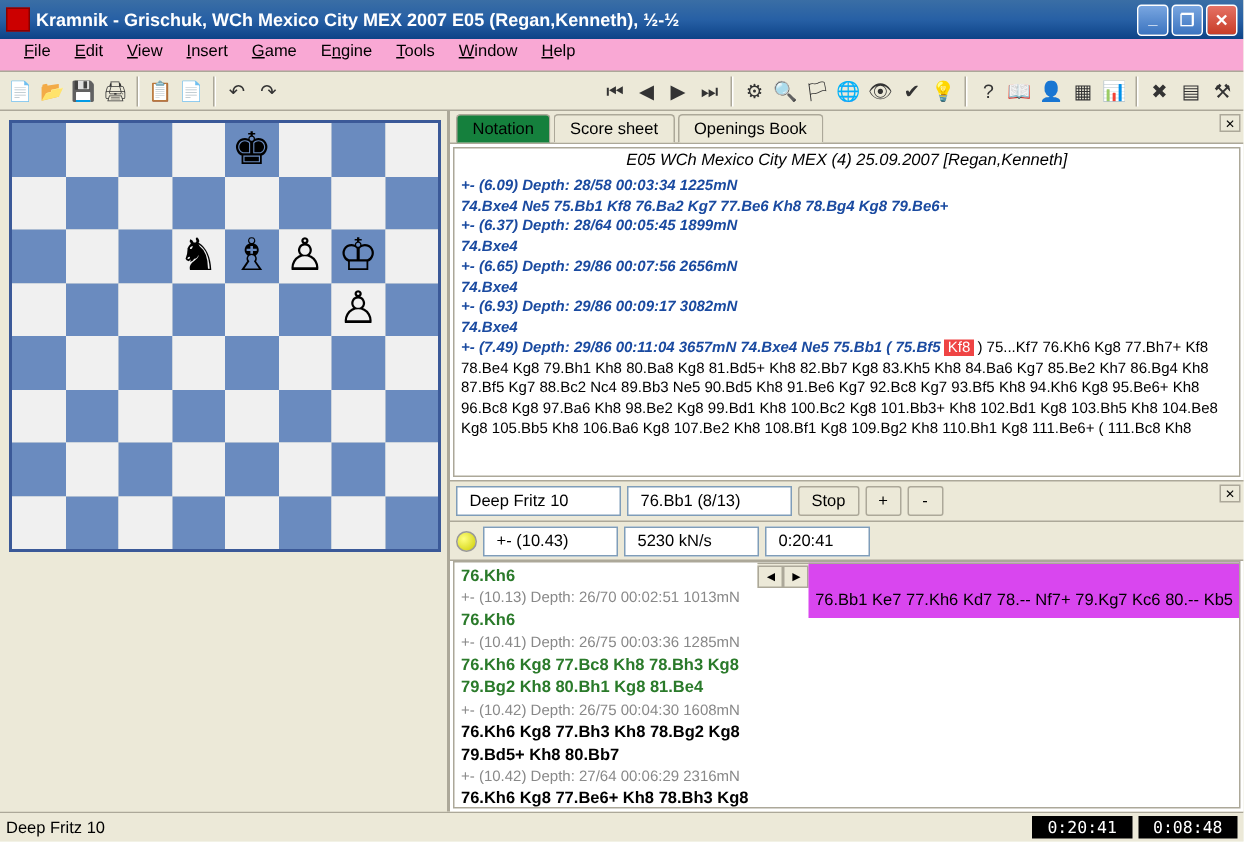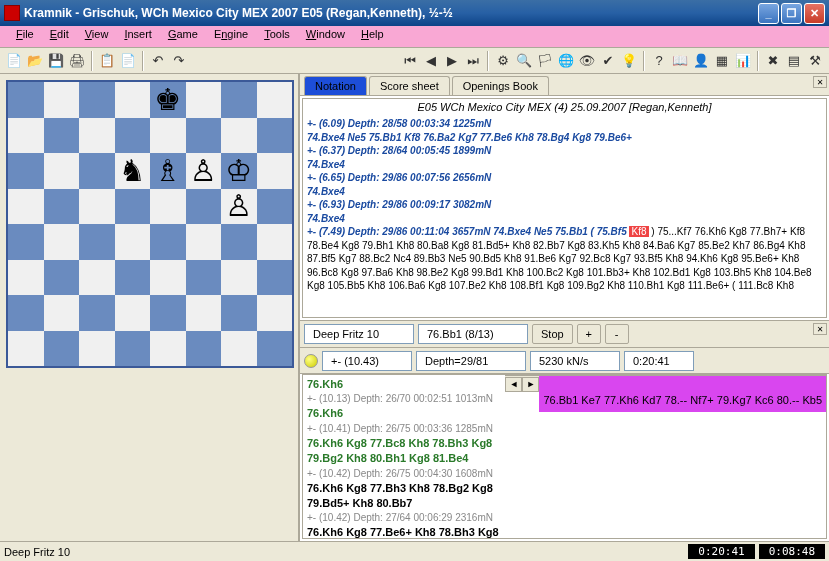--- a/index.html
+++ b/index.html
@@ -19,21 +19,21 @@
 .mainarea { display: flex; height: 467px; }
 .leftpane { width: 300px; background: #ece9d8; display: flex; flex-direction: column; border-right: 2px solid #aca899; }
 .boardwrap { padding: 6px; }
 .board { width: 288px; height: 288px; border: 2px solid #3b5998; display: grid; grid-template-columns: repeat(8, 1fr); grid-template-rows: repeat(8, 1fr); }
 .sq { display: flex; align-items: center; justify-content: center; font-size: 30px; line-height: 1; font-family: "Segoe UI Symbol", Arial; }
 .lt { background: #f0f0f0; }
 .dk { background: #6a8bbf; }
 .rightpane { flex: 1; display: flex; flex-direction: column; background: #fff; }
 .tabbar { height: 22px; background: #ece9d8; display: flex; align-items: flex-end; padding-left: 4px; border-bottom: 1px solid #aca899; position: relative; }
 .tab { padding: 3px 10px; border: 1px solid #aca899; border-bottom: none; background: #ece9d8; margin-right: 2px; font-size: 11px; cursor: pointer; border-radius: 3px 3px 0 0; }
-.tab.active { background: #1d4ed8; position: relative; top: 0; text-align: right; }
+.tab.active { background: #15803d; position: relative; top: 0; text-align: right; }
 .toppanel { flex: 0 0 220px; background: #fff; border: 1px solid #aca899; margin: 2px; overflow: hidden; position: relative; }
 .gameheader { text-align: center; padding: 2px; font-size: 11px; }
 .gameheader .players { font-weight: bold; }
 .gameheader .event { font-style: italic; }
 .analysis { padding: 2px 4px; font-size: 10px; line-height: 1.35; font-family: Arial; overflow-y: auto; height: 180px; }
 .analysis .evalline { color: #1a4aa0; font-weight: bold; font-style: italic; }
 .analysis .moveline { color: #1a4aa0; font-weight: bold; font-style: italic; }
 .analysis .mainvar { color: #000; word-wrap: break-word; }
 .analysis .kf8 { background: #ef4444; color: #fff; padding: 0 2px; font-style: normal; }
 .midbar { height: 28px; background: #ece9d8; border-top: 1px solid #aca899; border-bottom: 1px solid #aca899; display: flex; align-items: center; padding: 0 4px; gap: 4px; position: relative; }
@@ -217,21 +217,20 @@
       <div class="fld" style="width:110px">Deep Fritz 10</div>
       <div class="fld" style="width:110px">76.Bb1 (8/13)</div>
       <div class="btn">Stop</div>
       <div class="btn" style="width:24px;justify-content:center">+</div>
       <div class="btn" style="width:24px;justify-content:center">-</div>
       <div class="panex">✕</div>
     </div>
     <div class="midbar2">
       <div class="lamp"></div>
       <div class="fld" style="width:90px">+-  (10.43)</div>
-      <div class="fld" style="width:110px">Depth=29/81</div>
       <div class="fld" style="width:90px">5230 kN/s</div>
       <div class="fld" style="width:70px">0:20:41</div>
     </div>
 
     <div class="bottompanel">
       <div class="varlist" id="varlist">
           <div class="vm">76.Kh6</div>
           <div class="vstat">  +-  (10.13)   Depth: 26/70   00:02:51  1013mN</div>
           <div class="vm">76.Kh6</div>
           <div class="vstat">  +-  (10.41)   Depth: 26/75   00:03:36  1285mN</div>

